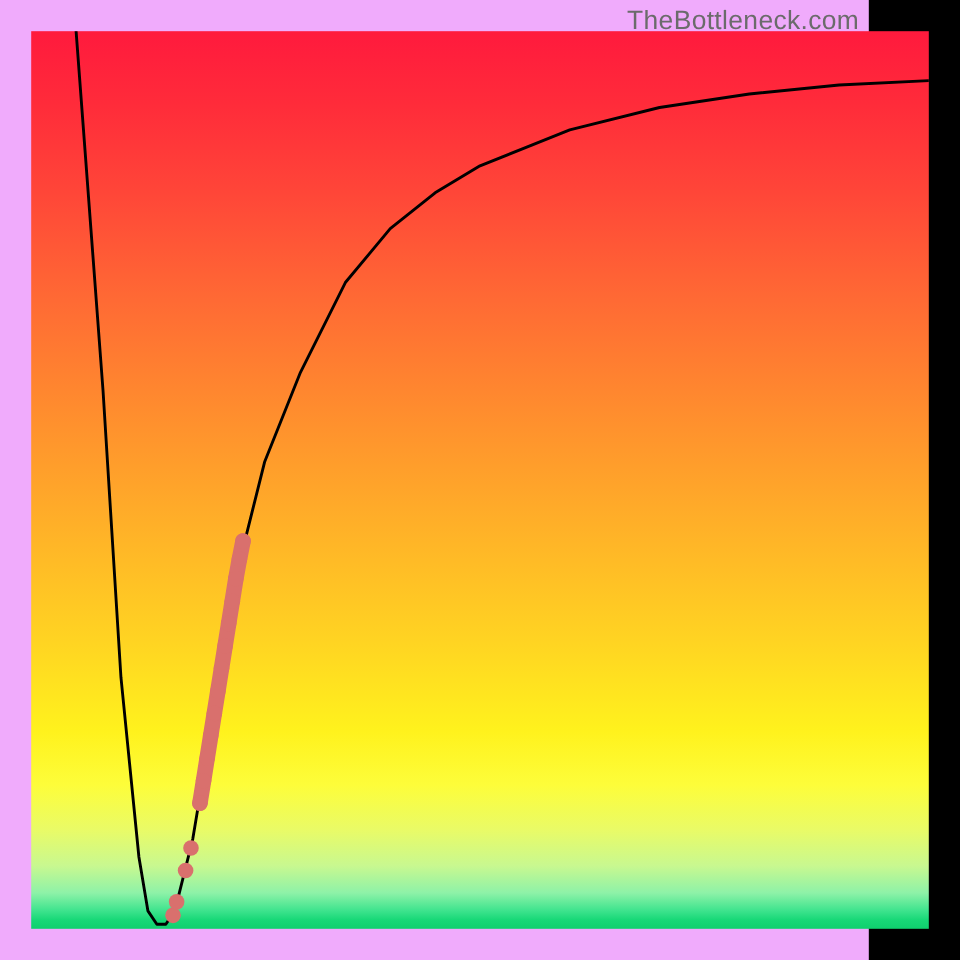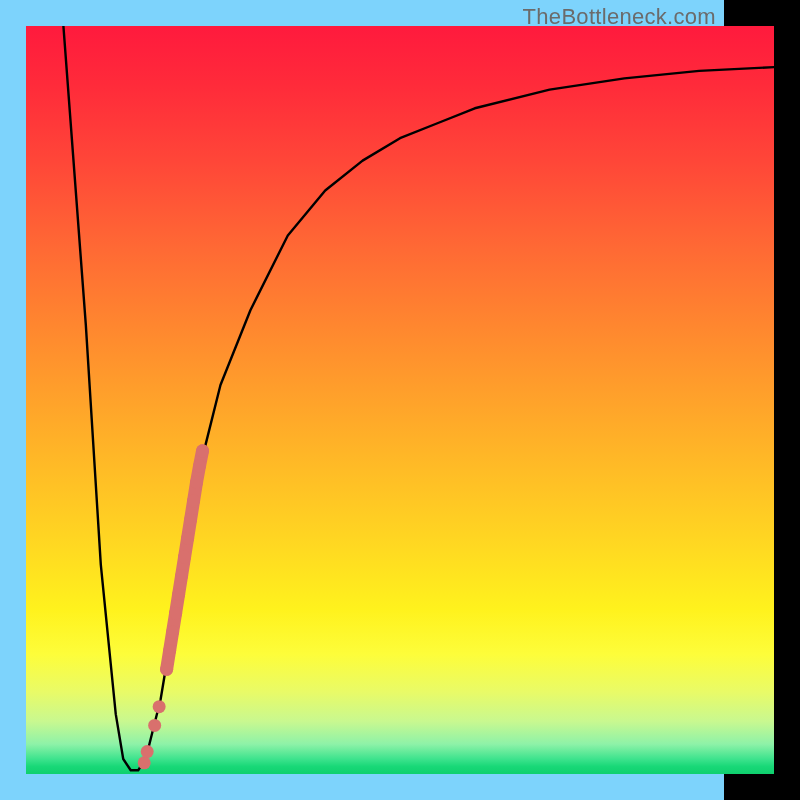--- a/index.html
+++ b/index.html
@@ -8,21 +8,21 @@
     width: 800px;
     height: 800px;
     background: #000;
     font-family: Arial, Helvetica, sans-serif;
     overflow: hidden;
   }
   .frame {
     position: relative;
     width: 724px;
     height: 800px;
-    background: #7dd3fc;
+    background: #f0abfc;
   }
   .plot {
     position: absolute;
     left: 26px;
     top: 26px;
     width: 748px;
     height: 748px;
     background: linear-gradient(to bottom,
       #ff1a3d 0%,
       #ff2b3a 8%,

